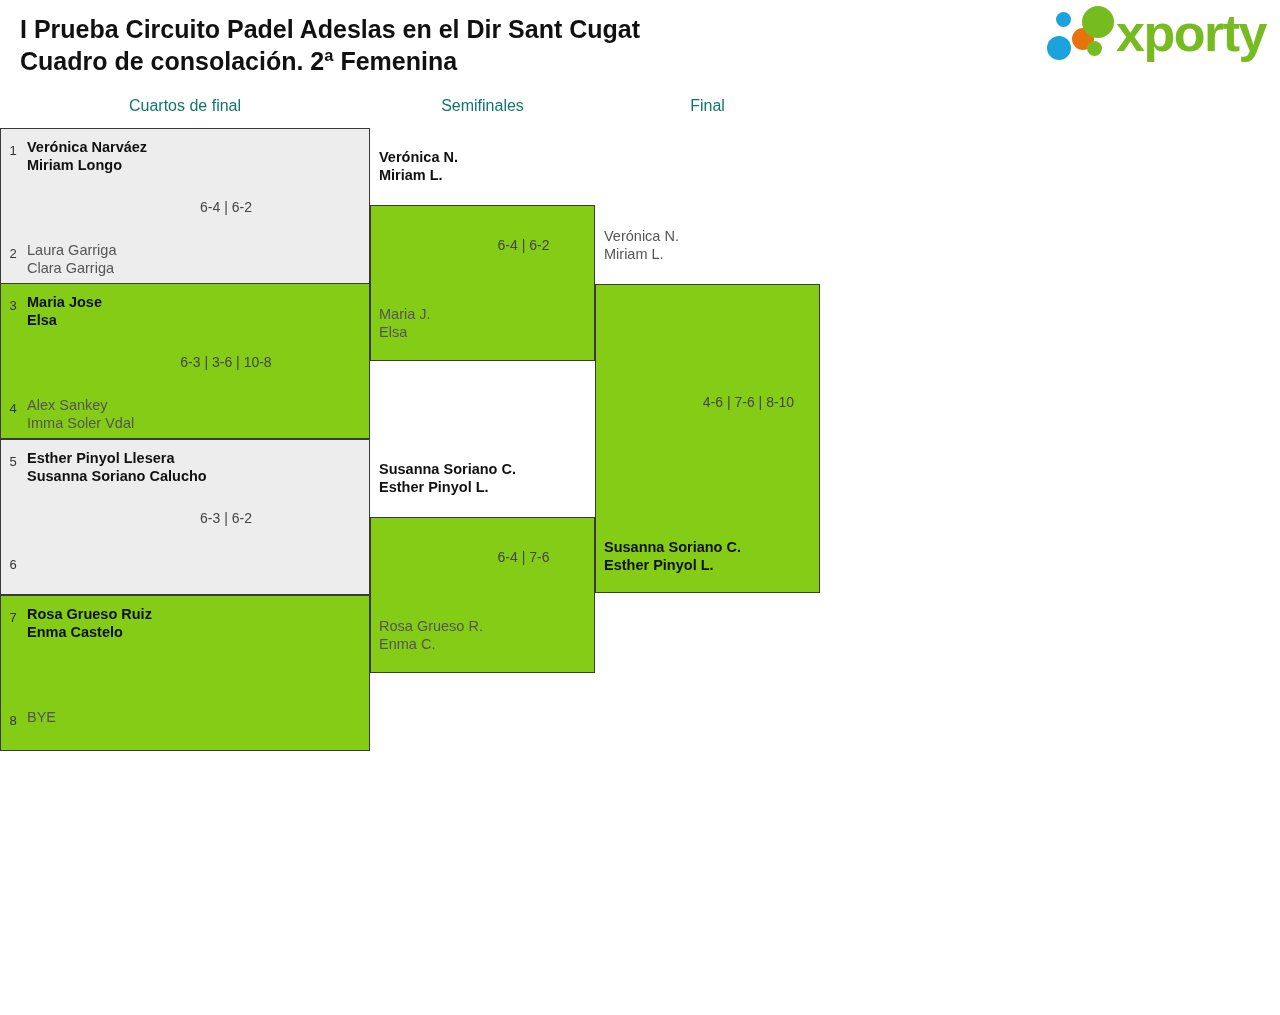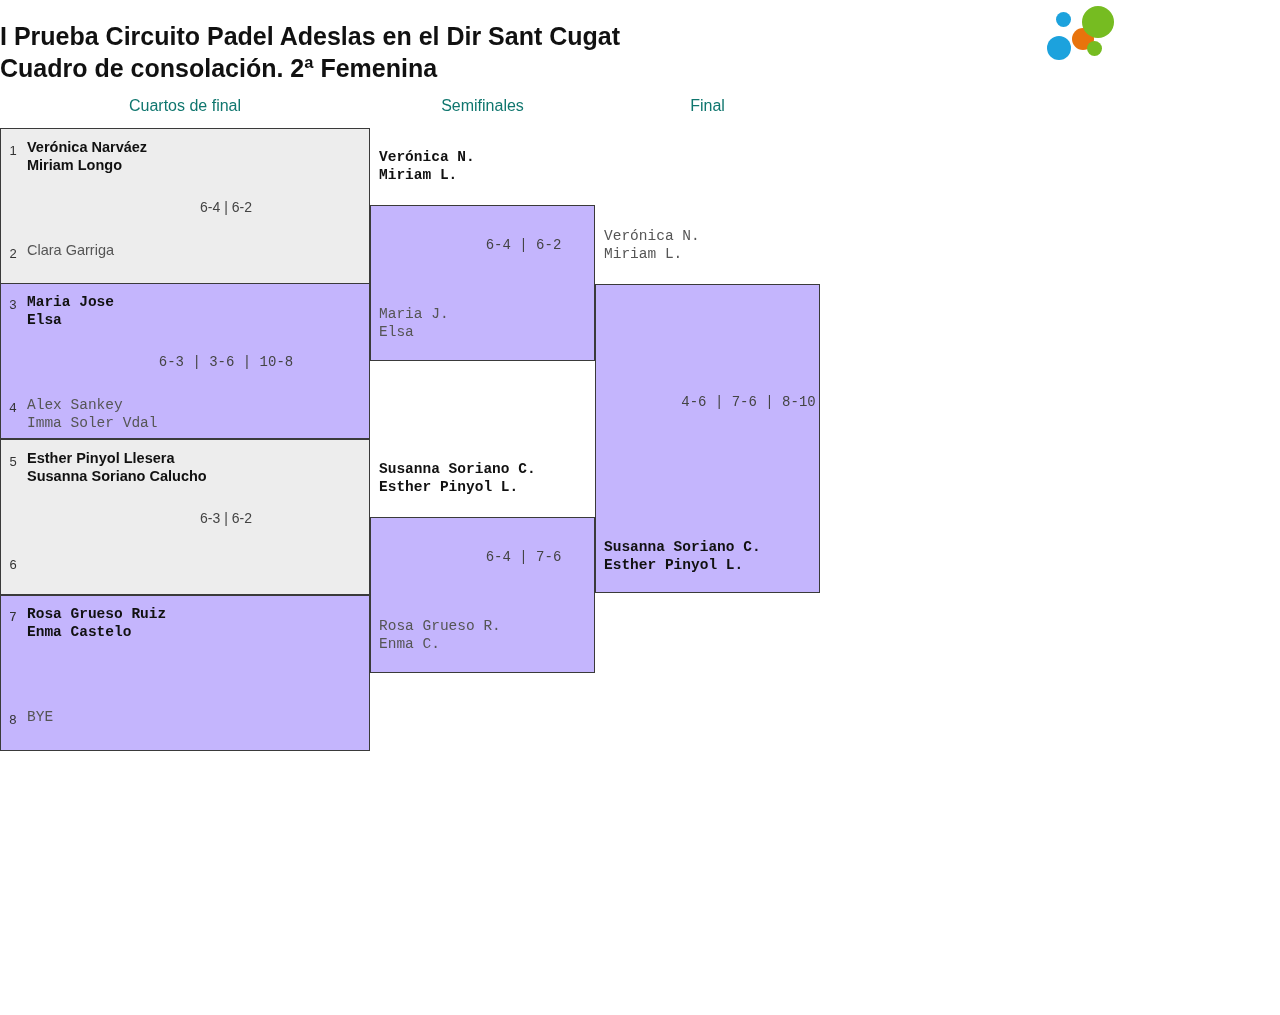--- a/index.html
+++ b/index.html
@@ -18,22 +18,23 @@
 
   
   #header {
     position: absolute;
     left: 0; top: 0;
     width: 1280px;
     height: 88px;
   }
   #title-block {
     position: absolute;
-    left: 0; top: 20px;
+    left: 0; top: 13px;
     width: 960px;
+    padding-left: 20px;
   }
   .title-line {
     font-size: 25px;
     font-weight: bold;
     line-height: 32px;
     color: #111111;
     white-space: nowrap;
   }
 
   
@@ -81,21 +82,21 @@
     left: 0; top: 0;
     width: 1280px; height: 1015px;
   }
 
   .match {
     position: absolute;
     box-sizing: border-box;
     border: 1px solid #3a3a3a;
   }
   .match.shaded { background: #ededed; }
-  .match.plain  { background: #c4b5fd; font-family: Liberation Mono, monospace; }
+  .match.plain  { background: #84cc16; }
 
   
   .r1 { left: 0px; width: 370px; height: 156px; }
   .r1 .seed {
     position: absolute;
     left: 4px;
     width: 16px;
     text-align: center;
     font-size: 13px;
     color: #333333;
@@ -174,38 +175,40 @@
   </div>
 
   <div id="logo">
     <div id="logo-dots">
       <span class="dot dot-blue-sm" style="background: rgb(28, 162, 221);"></span>
       <span class="dot dot-orange" style="background: rgb(232, 115, 12);"></span>
       <span class="dot dot-green-lg" style="background: rgb(118, 188, 33);"></span>
       <span class="dot dot-blue-lg" style="background: rgb(28, 162, 221);"></span>
       <span class="dot dot-green-sm" style="background: rgb(118, 188, 33);"></span>
     </div>
+    <div id="logo-text" style="color: rgb(118, 188, 33);">xporty</div>
   </div>
 </div>
 
 <div class="round-header" id="hdr-r1">Cuartos de final</div>
 <div class="round-header" id="hdr-r2">Semifinales</div>
 <div class="round-header" id="hdr-r3">Final</div>
 
 <div id="bracket">
 
   <div class="match r1 shaded" style="top:128px;">
     <span class="seed seed-top">1</span>
     <div class="team team-top winner">
       <span class="pname">Verónica Narváez</span>
       <span class="pname">Miriam Longo</span>
     </div>
     <div class="score">6-4 | 6-2</div>
     <span class="seed seed-bot">2</span>
     <div class="team team-bot loser">
+      <span class="pname">Laura Garriga</span>
       <span class="pname">Clara Garriga</span>
     </div>
   </div>
 
   <div class="match r1 plain" style="top:283px;">
     <span class="seed seed-top">3</span>
     <div class="team team-top winner">
       <span class="pname">Maria Jose</span>
       <span class="pname">Elsa</span>
     </div>

